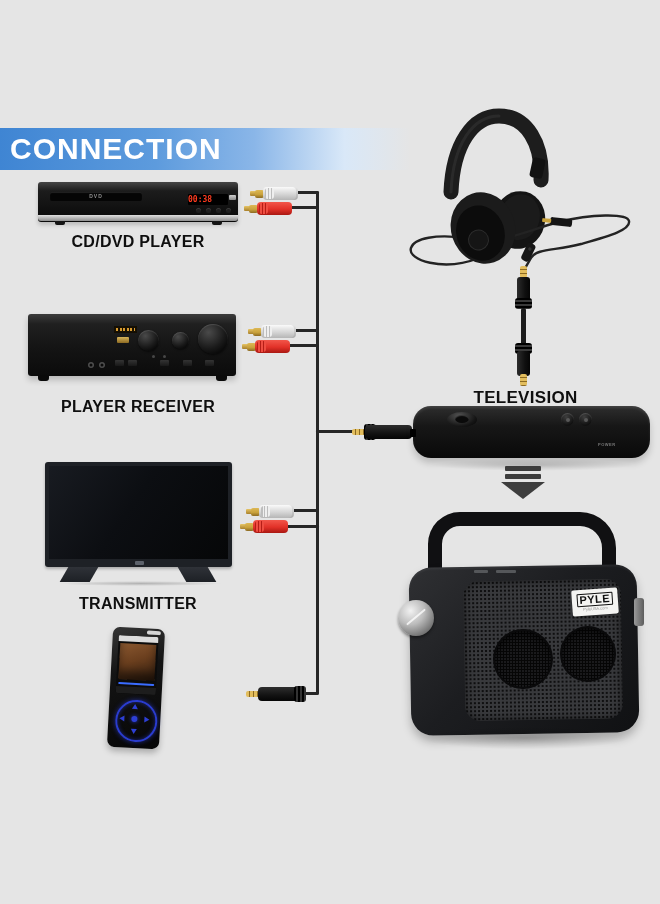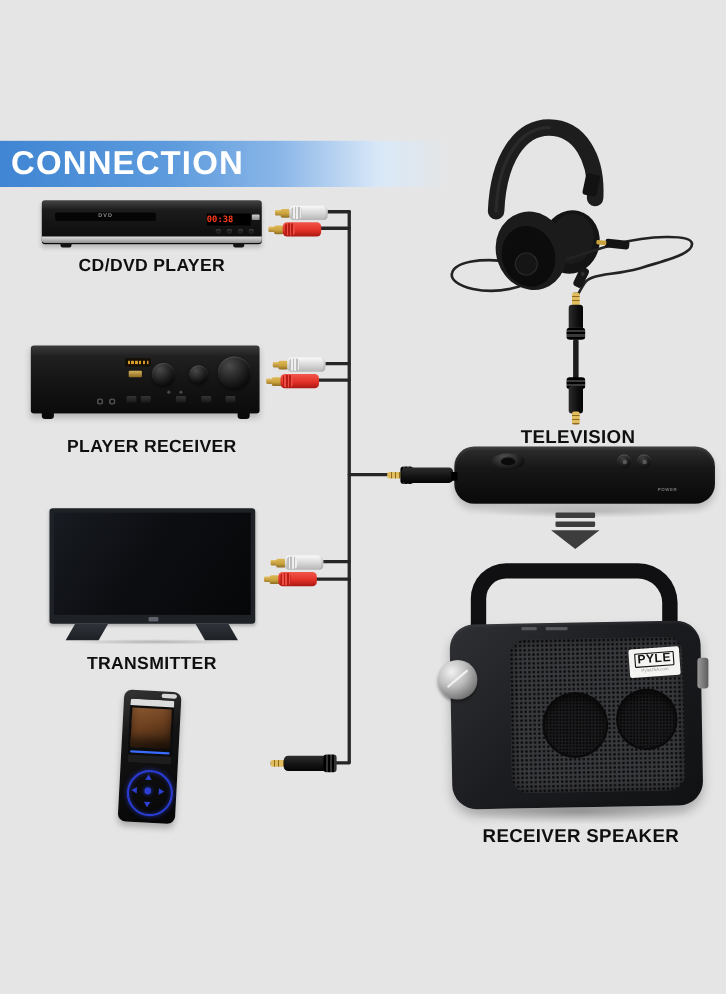--- a/index.html
+++ b/index.html
@@ -352,15 +352,14 @@
     <div class="abs spk-driver" style="left:85px;top:125px;width:60px;height:60px;"></div>
     <div class="abs spk-driver" style="left:152px;top:122px;width:56px;height:56px;"></div>
     <div class="abs badge">
       <span class="badge-brand">PYLE</span>
       <span class="badge-site">PyleUSA.com</span>
     </div>
     <div class="abs spk-knob"></div>
     <div class="abs spk-nub"></div>
     <div class="abs spk-shadow"></div>
   </div>
-  <div class="abs dev-label" style="left:418px;top:750px;width:220px;font-size:17px;">RECEIVER SPEAKER</div>
 
 </div>
 
 </body></html>

